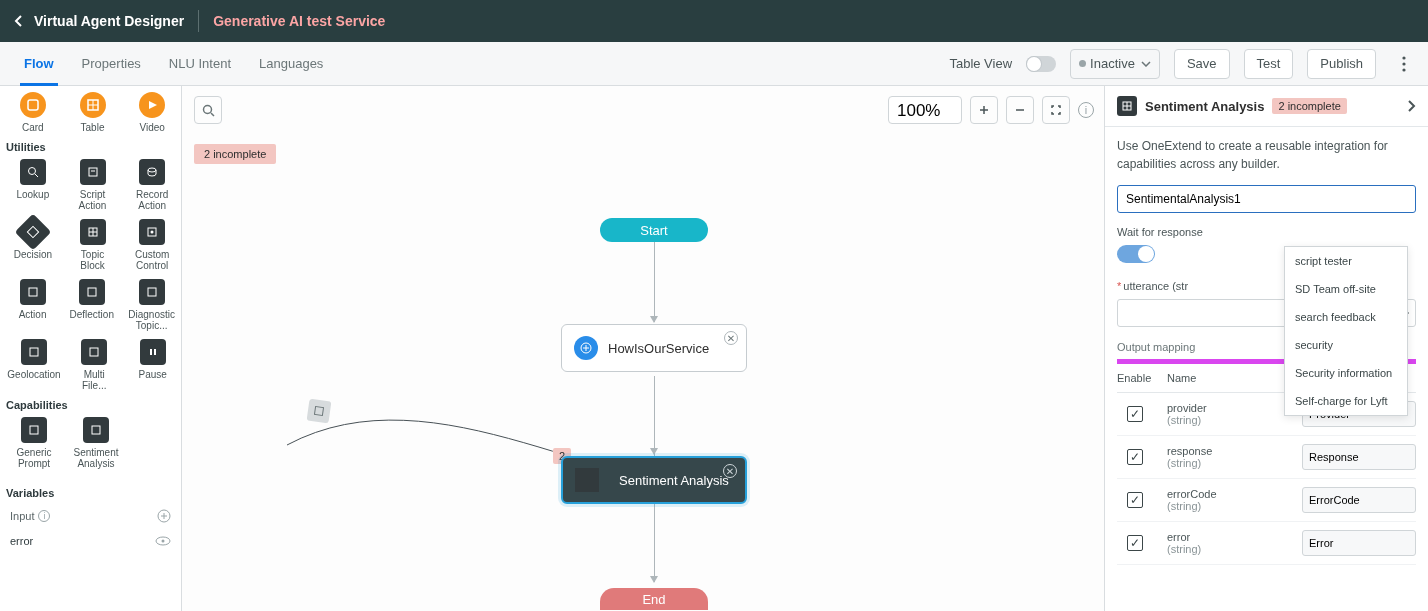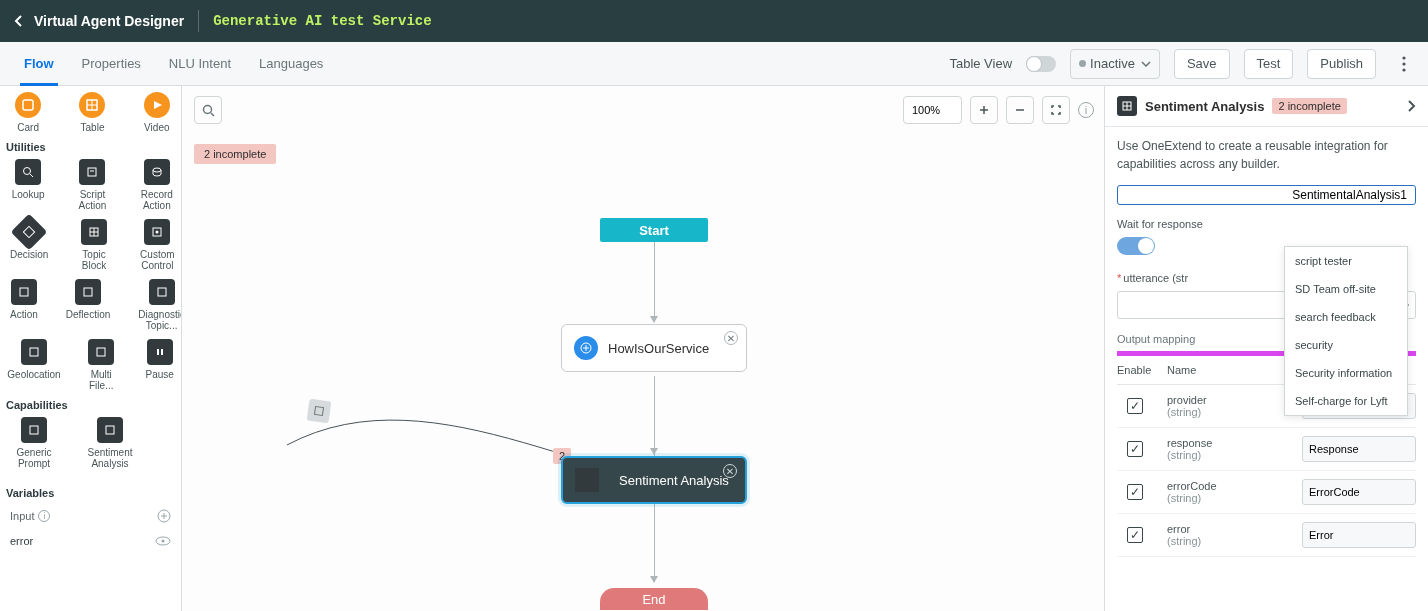--- a/index.html
+++ b/index.html
@@ -3,21 +3,21 @@
 <meta charset="utf-8">
 <style>
   * { box-sizing: border-box; margin: 0; padding: 0; font-family: -apple-system, BlinkMacSystemFont, "Segoe UI", Arial, sans-serif; }
   body { width: 1428px; height: 611px; overflow: hidden; background: #fff; color: #2e2e2e; font-size: 12px; }
 
   
   .topbar { height: 42px; background: #293e40; color: #fff; display: flex; align-items: center; padding: 0 12px; }
   .topbar .back { width: 14px; height: 14px; margin-right: 8px; display: flex; align-items: center; justify-content: center; }
   .topbar .app-title { font-size: 14px; font-weight: 600; }
   .topbar .divider { width: 1px; height: 22px; background: #5c6f70; margin: 0 14px; }
-  .topbar .context-title { font-size: 14px; font-weight: 600; color: #bef264; font-family: Liberation Mono, monospace; }
+  .topbar .context-title { font-size: 14px; font-weight: 600; color: #fca5a5; }
 
   
   .tabsbar { height: 44px; background: #f6f7f8; border-bottom: 1px solid #d9dde0; display: flex; align-items: center; padding: 0 10px; }
   .tabsbar .tab { font-size: 13px; padding: 0 14px; height: 44px; display: flex; align-items: center; color: #6b7678; cursor: pointer; position: relative; }
   .tabsbar .tab.active { color: #0b74e5; font-weight: 600; }
   .tabsbar .tab.active::after { content: ""; position: absolute; left: 10px; right: 10px; bottom: 0; height: 3px; background: #0b74e5; }
   .tabsbar .spacer { flex: 1; }
   .tabsbar .right { display: flex; align-items: center; gap: 14px; font-size: 13px; color: #4a5557; }
   .switch { width: 30px; height: 16px; background: #d0d5d8; border-radius: 8px; position: relative; }
   .switch .knob { width: 14px; height: 14px; background: #fff; border-radius: 50%; position: absolute; top: 1px; left: 1px; box-shadow: 0 0 0 1px #c2c8cc; }
@@ -26,41 +26,41 @@
   .btn { border: 1px solid #d0d5d8; background: #fff; border-radius: 4px; height: 30px; padding: 0 12px; display: flex; align-items: center; cursor: pointer; font-size: 13px; }
   .kebab { width: 28px; height: 30px; display: flex; align-items: center; justify-content: center; }
 
   
   .main { display: flex; height: calc(611px - 42px - 44px); }
   .palette { width: 182px; border-right: 1px solid #d9dde0; padding: 6px 6px 0 6px; overflow-y: auto; }
   .canvas-wrap { flex: 1; position: relative; background: #fdfdfd; }
   .sidepanel { width: 324px; border-left: 1px solid #d9dde0; display: flex; flex-direction: column; overflow: hidden; }
 
   
-  .palette-row { display: flex; gap: 28px; margin-bottom: 8px; padding-left: 4px; }
+  .palette-row { display: flex; gap: 14px; margin-bottom: 8px; padding-left: 4px; }
   .p-item { width: 48px; display: flex; flex-direction: column; align-items: center; text-align: center; cursor: grab; }
   .p-icon { width: 26px; height: 26px; border-radius: 4px; display: flex; align-items: center; justify-content: center; }
   .p-icon.orange { background: #f7941d; border-radius: 50%; }
   .p-icon.dark { background: #323a3d; }
   .p-label { font-size: 10px; line-height: 11px; color: #4a5557; margin-top: 4px; }
   .p-section { font-size: 11px; font-weight: 700; color: #2e3a3d; margin: 8px 0 6px 0; }
   .variables-head { display: flex; justify-content: space-between; align-items: center; padding: 10px 4px 4px 0; }
   .var-section { display: flex; justify-content: space-between; align-items: center; padding: 6px 4px; font-size: 11px; color: #5b6668; }
   .var-row { display: flex; justify-content: space-between; align-items: center; padding: 6px 4px; font-size: 11px; color: #2e3a3d; }
   .info-circle { border: 1px solid #9aa5a8; color: #9aa5a8; border-radius: 50%; width: 12px; height: 12px; font-size: 9px; display: inline-flex; align-items: center; justify-content: center; }
 
   
   .canvas-toolbar { position: absolute; top: 10px; left: 12px; }
   .search-circle { width: 28px; height: 28px; border: 1px solid #d0d5d8; border-radius: 4px; display: flex; align-items: center; justify-content: center; }
   .canvas-controls { position: absolute; top: 10px; right: 10px; display: flex; align-items: center; gap: 8px; z-index: 5; }
-  .zoom-select { height: 28px; border: 1px solid #d0d5d8; border-radius: 4px; padding: 0 20px 0 8px; background: #fff; font-size: 11px; appearance: none; }
+  .zoom-select { height: 28px; border: 1px solid #d0d5d8; border-radius: 4px; padding: 0 20px 0 8px; background: #fff; font-size: 17px; appearance: none; }
   .ctrl-btn { width: 28px; height: 28px; border: 1px solid #d0d5d8; border-radius: 4px; display: flex; align-items: center; justify-content: center; cursor: pointer; }
   .badge-warn { background: #f3c6c1; color: #2e2e2e; font-size: 11px; padding: 4px 10px; border-radius: 2px; position: absolute; }
   .node { position: absolute; display: flex; align-items: center; justify-content: center; border-radius: 6px; font-size: 13px; }
-  .node.start { background: #18b6c9; color: #fff; width: 108px; height: 24px; border-radius: 2px; font-weight: bold; }
+  .node.start { background: #18b6c9; color: #fff; width: 108px; height: 24px; border-radius: 12px; }
   .node.end   { background: #e07a7a; color: #fff; width: 108px; height: 22px; border-radius: 14px 14px 0 0; }
   .node.box { background: #fff; border: 1px solid #c6ccd0; width: 186px; height: 48px; justify-content: flex-start; padding-left: 12px; gap: 10px; }
   .node.box.selected { border: 2px solid #26a0da; box-shadow: 0 0 0 3px rgba(38,160,218,.15); }
   .node .x { position: absolute; top: 6px; right: 8px; width: 14px; height: 14px; border: 1px solid #aeb6ba; border-radius: 50%; font-size: 10px; display: flex; align-items: center; justify-content: center; color: #6b7678; }
   .node .icon { width: 24px; height: 24px; border-radius: 50%; display: flex; align-items: center; justify-content: center; }
   .node .icon.blue { background: #2a8de9; color: #fff; }
   .node .icon.dark { background: #323a3d; border-radius: 4px; }
   .edge { position: absolute; background: #aeb6ba; }
   .edge.v { width: 1px; }
   .arrow-down { position: absolute; width: 0; height: 0; border-left: 4px solid transparent; border-right: 4px solid transparent; border-top: 7px solid #aeb6ba; }
@@ -69,21 +69,21 @@
 
   
   .sp-head { display: flex; align-items: center; gap: 8px; padding: 10px 12px; border-bottom: 1px solid #e3e7ea; }
   .sp-head .icon { width: 20px; height: 20px; background: #323a3d; border-radius: 3px; display:flex;align-items:center;justify-content:center;}
   .sp-head .title { font-weight: 600; font-size: 13px; }
   .sp-head .chip { background: #f3c6c1; font-size: 11px; padding: 2px 6px; border-radius: 2px; }
   .sp-head .close { margin-left: auto; }
   .sp-body { padding: 10px 12px 0 12px; font-size: 12px; color: #4a5557; overflow: visible; }
   .sp-form label { font-size: 11px; color: #4a5557; display: block; margin-bottom: 4px; }
   .req { color: #d9534f; margin-right: 2px; }
-  .sp-input { width: 100%; height: 20px; border: 1px solid #2a6fbf; border-radius: 3px; padding: 0 8px; font-size: 12px; outline: none; text-align: right; }
+  .sp-input { width: 100%; height: 28px; border: 1px solid #2a6fbf; border-radius: 3px; padding: 0 8px; font-size: 12px; outline: none; }
   .sp-plain-input { width: 100%; height: 28px; border: 1px solid #d0d5d8; border-radius: 3px; padding: 0 8px; font-size: 12px; }
   .toggle-on { width: 38px; height: 18px; background: #6ea6df; border-radius: 10px; position: relative; }
   .toggle-on .k { width: 16px; height: 16px; background: #fff; border-radius: 50%; position: absolute; right: 1px; top: 1px; }
   .inline-row { display: flex; align-items: center; gap: 6px; }
   .icon-btn { width: 28px; height: 28px; border: 1px solid #d0d5d8; border-radius: 3px; display: flex; align-items: center; justify-content: center; font-size: 13px; }
 
   .autocomplete { position: absolute; top: 160px; right: 20px; width: 124px; background: #fff; border: 1px solid #d0d5d8; box-shadow: 0 2px 8px rgba(0,0,0,.1); z-index: 50; }
   .autocomplete .opt { padding: 8px 10px; font-size: 11px; color: #3b4648; cursor: pointer; white-space: nowrap; overflow: hidden; text-overflow: ellipsis; }
 
   .section-label { font-size: 11px; color: #6b7678; margin: 14px 0 6px 0; }

